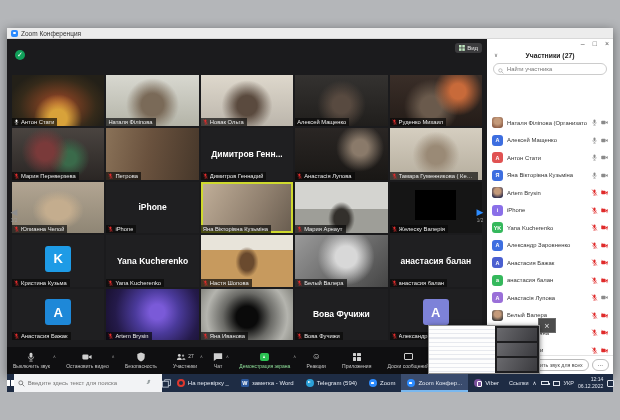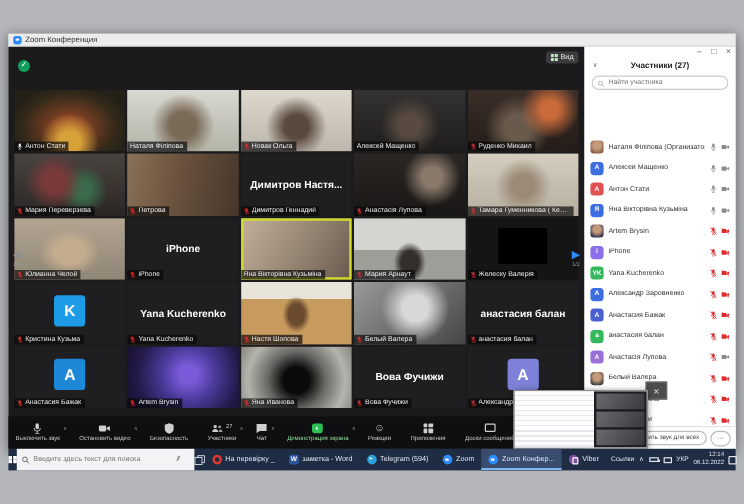--- a/index.html
+++ b/index.html
@@ -231,21 +231,21 @@
                     <path d="M2.3 6.5a3.7 3.7 0 0 0 7.4 0" fill="none" stroke="currentColor" stroke-width="1"></path>
                     <line x1="6" y1="10.2" x2="6" y2="12" stroke="currentColor" stroke-width="1"></line>
                     <line x1="3.6" y1="12.8" x2="8.4" y2="12.8" stroke="currentColor" stroke-width="1"></line>
                     <line x1="1.2" y1="1.2" x2="10.8" y2="12.8" stroke="#e02b2b" stroke-width="1.5"></line>
                   </svg>
                 </span>
                 <span class="nm">Петрова</span>
               </div>
             </div>
             <div class="tile v-dark-flat">
-              <div class="big-text">Димитров Настя...</div>
+              <div class="big-text">Димитров Генн...</div>
               <div class="name-bar">
                 <span class="mi red">
                   <svg viewBox="0 0 12 14" xmlns="http://www.w3.org/2000/svg">
                     <rect x="4" y="1" width="4" height="7" rx="2" fill="currentColor"></rect>
                     <path d="M2.3 6.5a3.7 3.7 0 0 0 7.4 0" fill="none" stroke="currentColor" stroke-width="1"></path>
                     <line x1="6" y1="10.2" x2="6" y2="12" stroke="currentColor" stroke-width="1"></line>
                     <line x1="3.6" y1="12.8" x2="8.4" y2="12.8" stroke="currentColor" stroke-width="1"></line>
                     <line x1="1.2" y1="1.2" x2="10.8" y2="12.8" stroke="#e02b2b" stroke-width="1.5"></line>
                   </svg>
                 </span>

